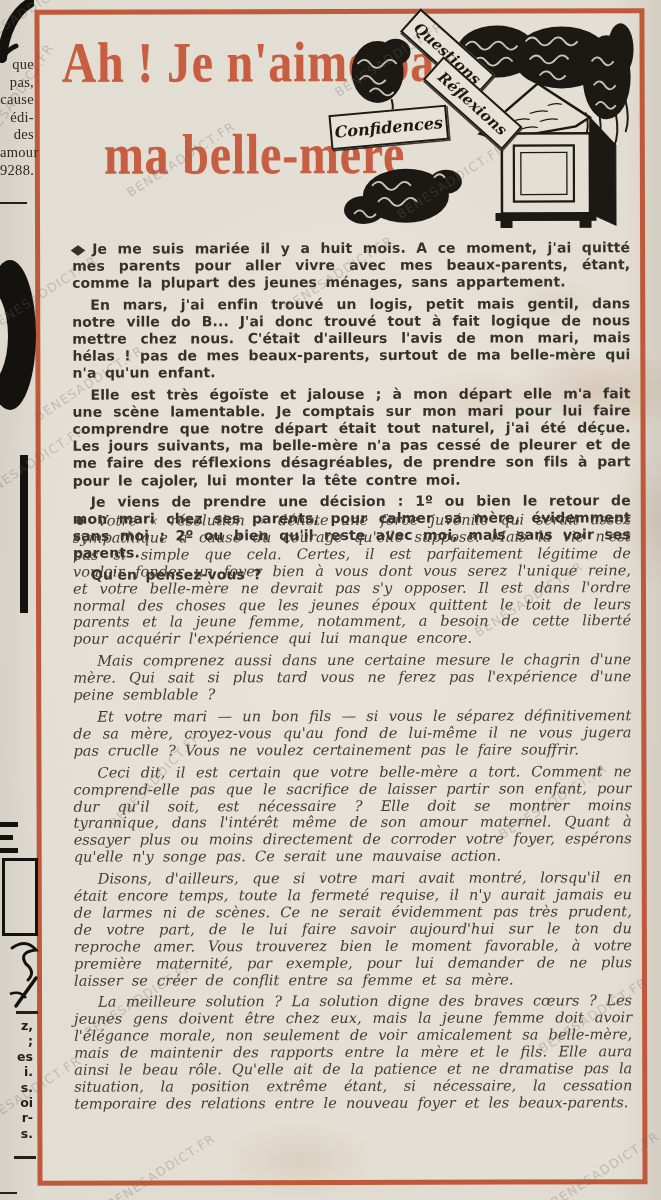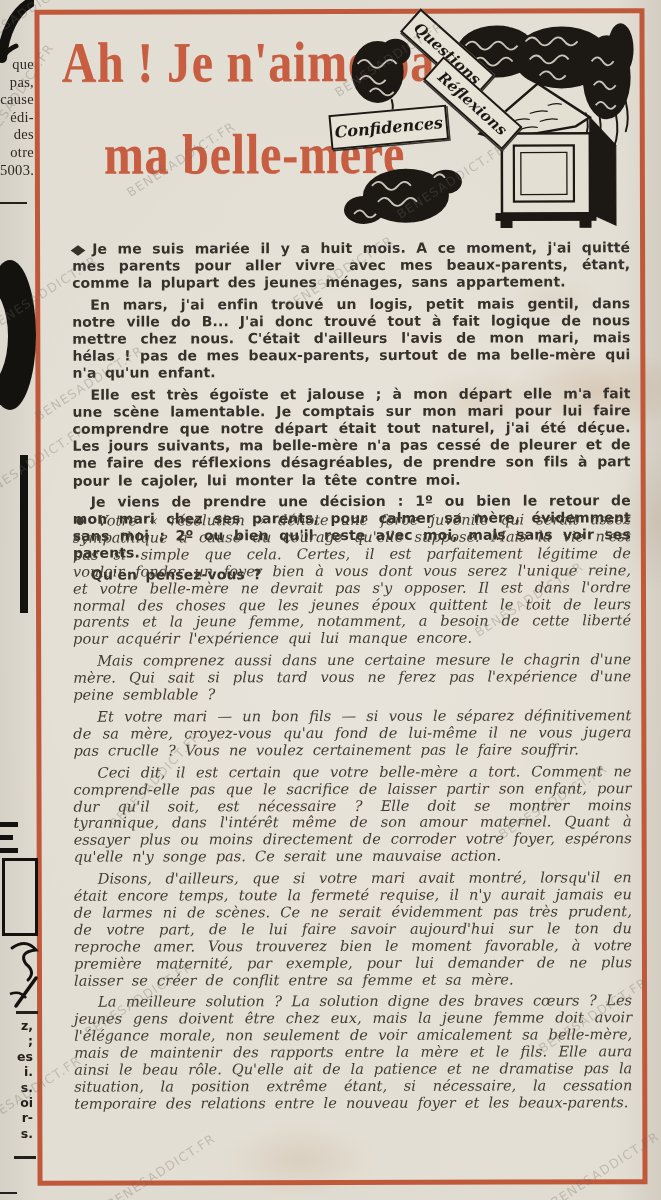--- a/index.html
+++ b/index.html
@@ -127,22 +127,22 @@
   <path d="M2,58 C4,34 14,12 30,3" stroke="#14120f" stroke-width="10" fill="none" stroke-linecap="round"></path>
   <path d="M0,60 C6,52 10,48 16,46" stroke="#14120f" stroke-width="5" fill="none" stroke-linecap="round"></path>
 </svg>
 
 <div class="frag-top">
   <div>que</div>
   <div>pas,</div>
   <div>cause</div>
   <div>édi-</div>
   <div>des</div>
-  <div>otre</div>
-  <div>5003.</div>
+  <div>amour</div>
+  <div>9288.</div>
 </div>
 <div class="rule" style="left:0;top:202px;width:27px;height:2px;"></div>
 
 <div class="blob"></div>
 <div class="blob-cut"></div>
 <div class="vbar"></div>
 
 <div class="e1"></div>
 <div class="e2"></div>
 <div class="e3"></div>

